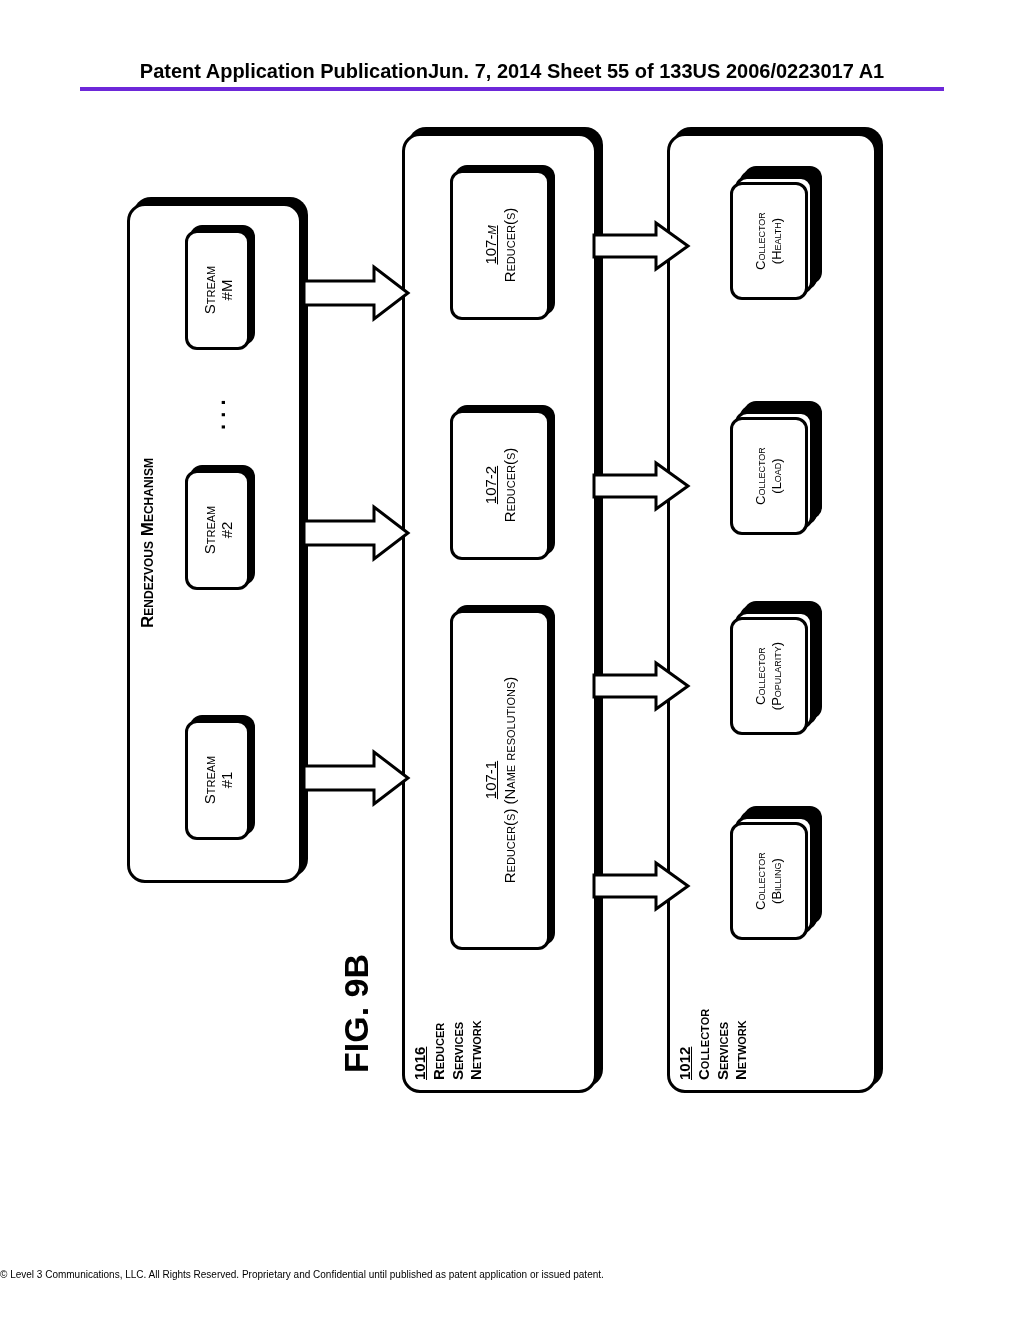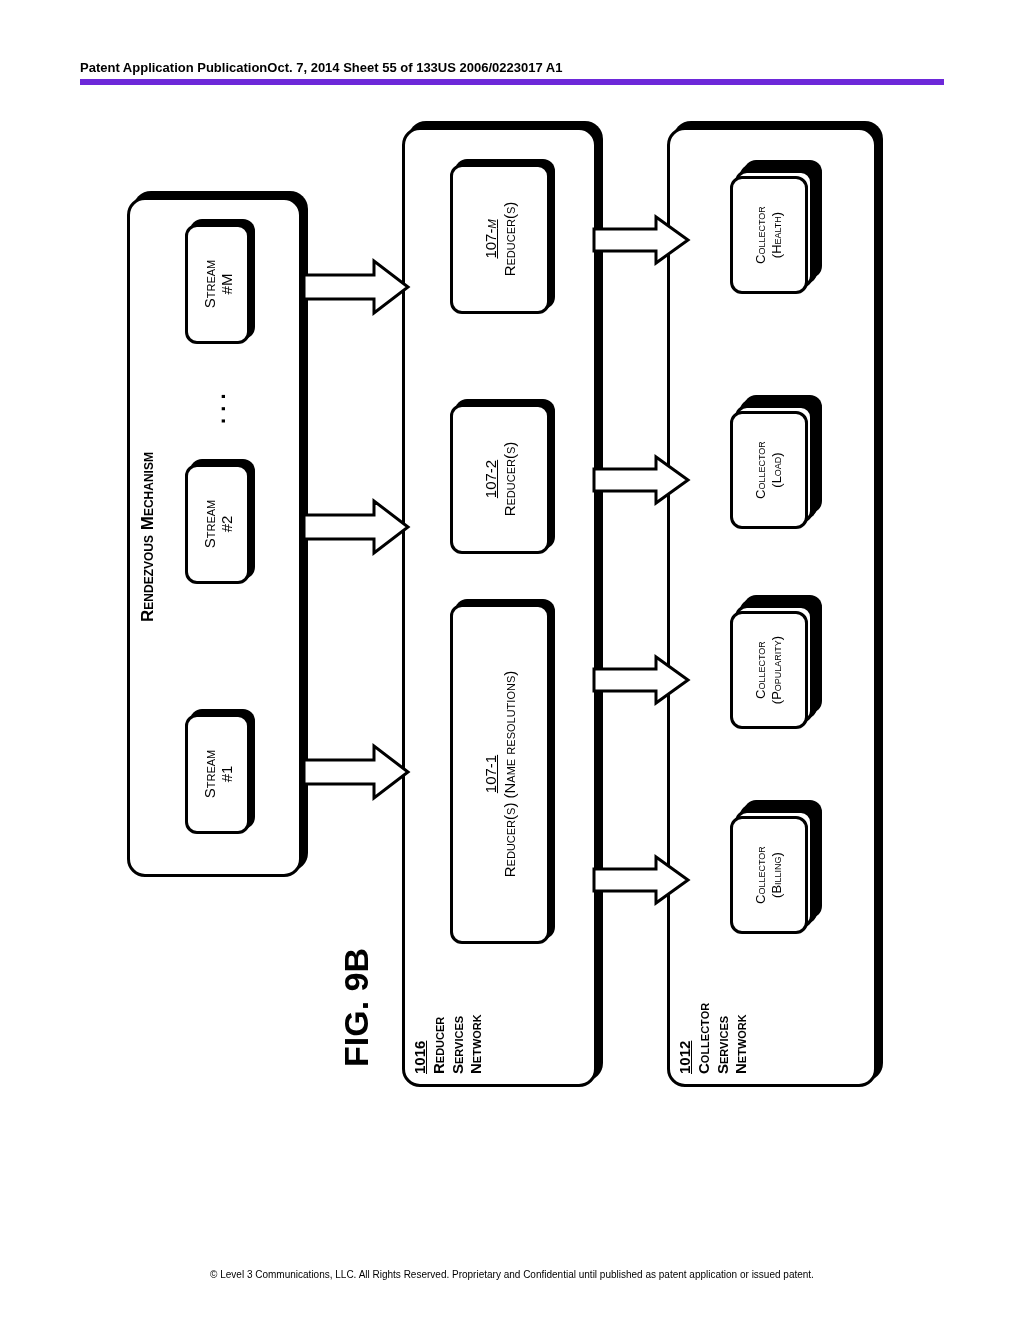--- a/index.html
+++ b/index.html
@@ -10,24 +10,24 @@
     height: 1320px;
     position: relative;
   }
   .page {
     position: absolute;
     top: 0; left: 0; right: 0; bottom: 0;
     padding: 60px 80px 40px 80px;
   }
   .header-row {
     display: flex;
-    justify-content: flex-start;
-    font-size: 13px;
+    justify-content: center;
+    font-size: 20px;
     font-weight: bold;
-    border-bottom: 6px solid #6d28d9;
+    border-bottom: 4px solid #6d28d9;
     padding-bottom: 4px;
     margin-bottom: 60px;
   }
   .header-center { text-align: center; }
   .diagram-wrap {
     position: relative;
     width: 100%;
     height: 1020px;
     display: flex;
     justify-content: center;
@@ -151,32 +151,31 @@
   .cb3 { top: 0px; left: 0px; }
   
   .arrow {
     position: absolute;
   }
   .arrow svg { display: block; }
   .footer {
     position: absolute;
     bottom: 40px;
     left: 0; right: 0;
-    text-align: center;
     font-size: 10px;
     font-variant: normal;
   }
 </style>
 </head>
 <body>
 
 <div class="page">
   <div class="header-row">
     <div>Patent Application Publication</div>
-    <div class="header-center">Oct. 7, 2014  Sheet 55 of 133</div>
+    <div class="header-center">Jun. 7, 2014  Sheet 55 of 133</div>
     <div>US 2006/0223017 A1</div>
   </div>
 
   <div class="diagram-wrap">
     <div class="diagram">
 
       <div class="fig-label">FIG. 9B</div>
 
       <div class="rendezvous">
         <div class="rendezvous-title">Rendezvous Mechanism</div>

